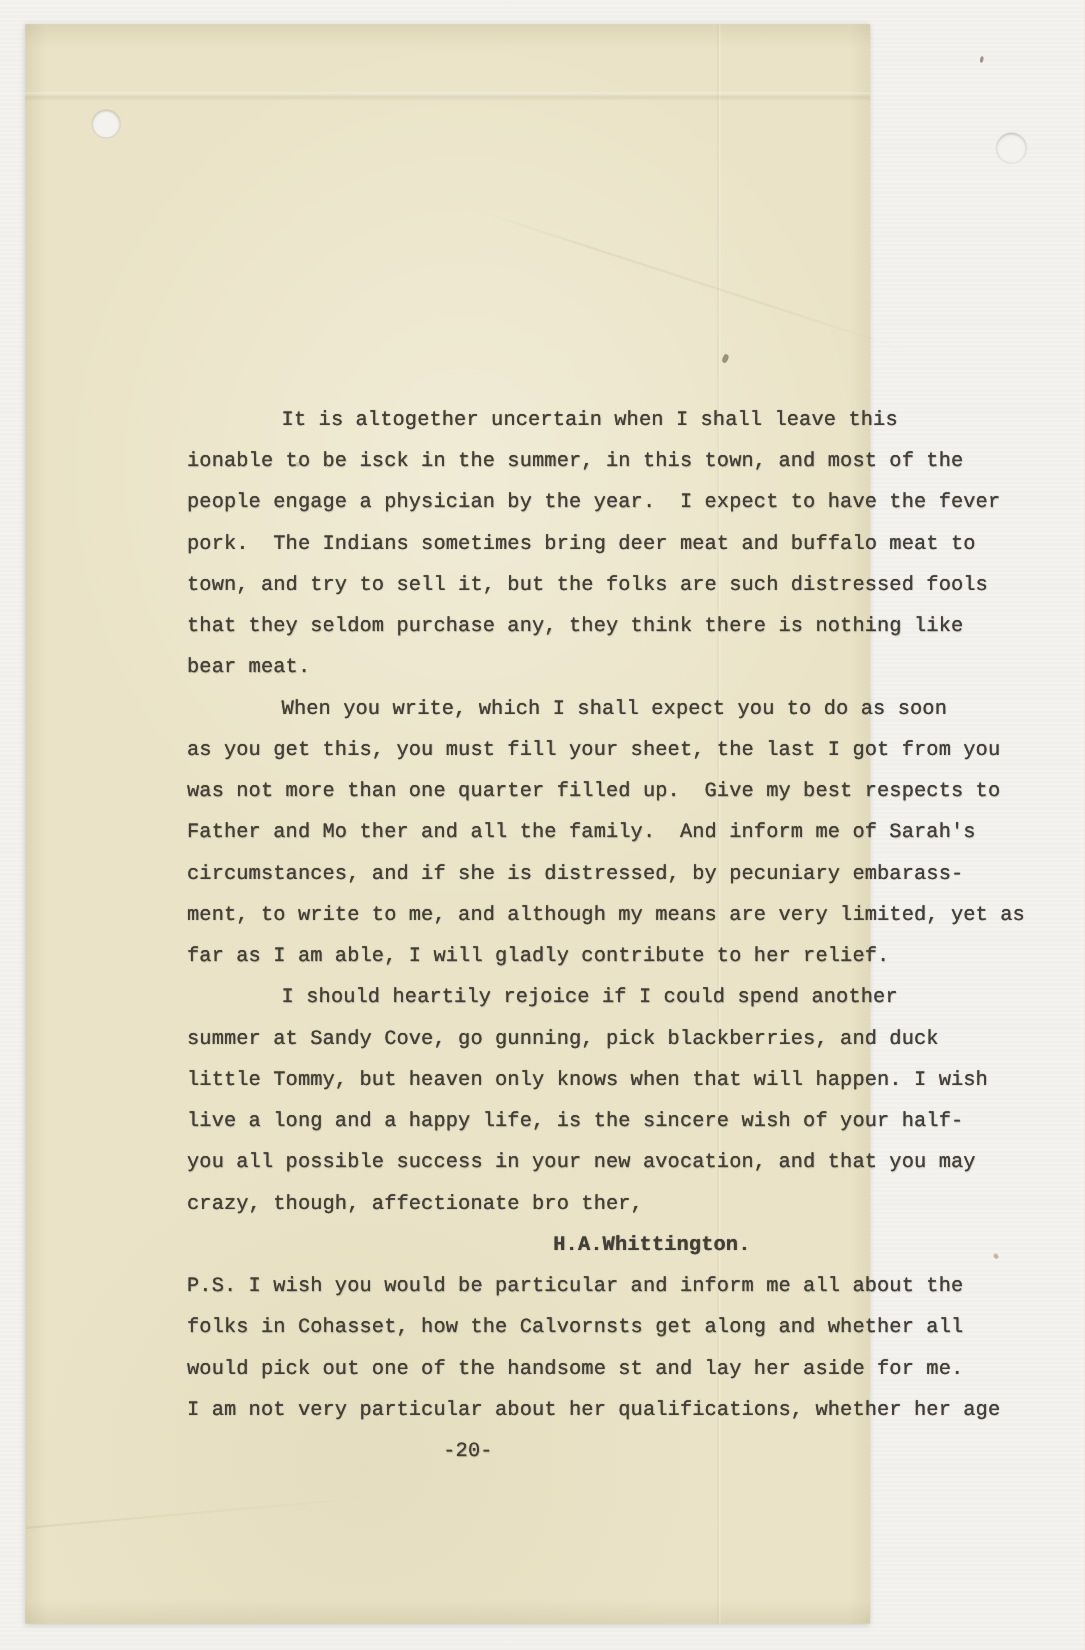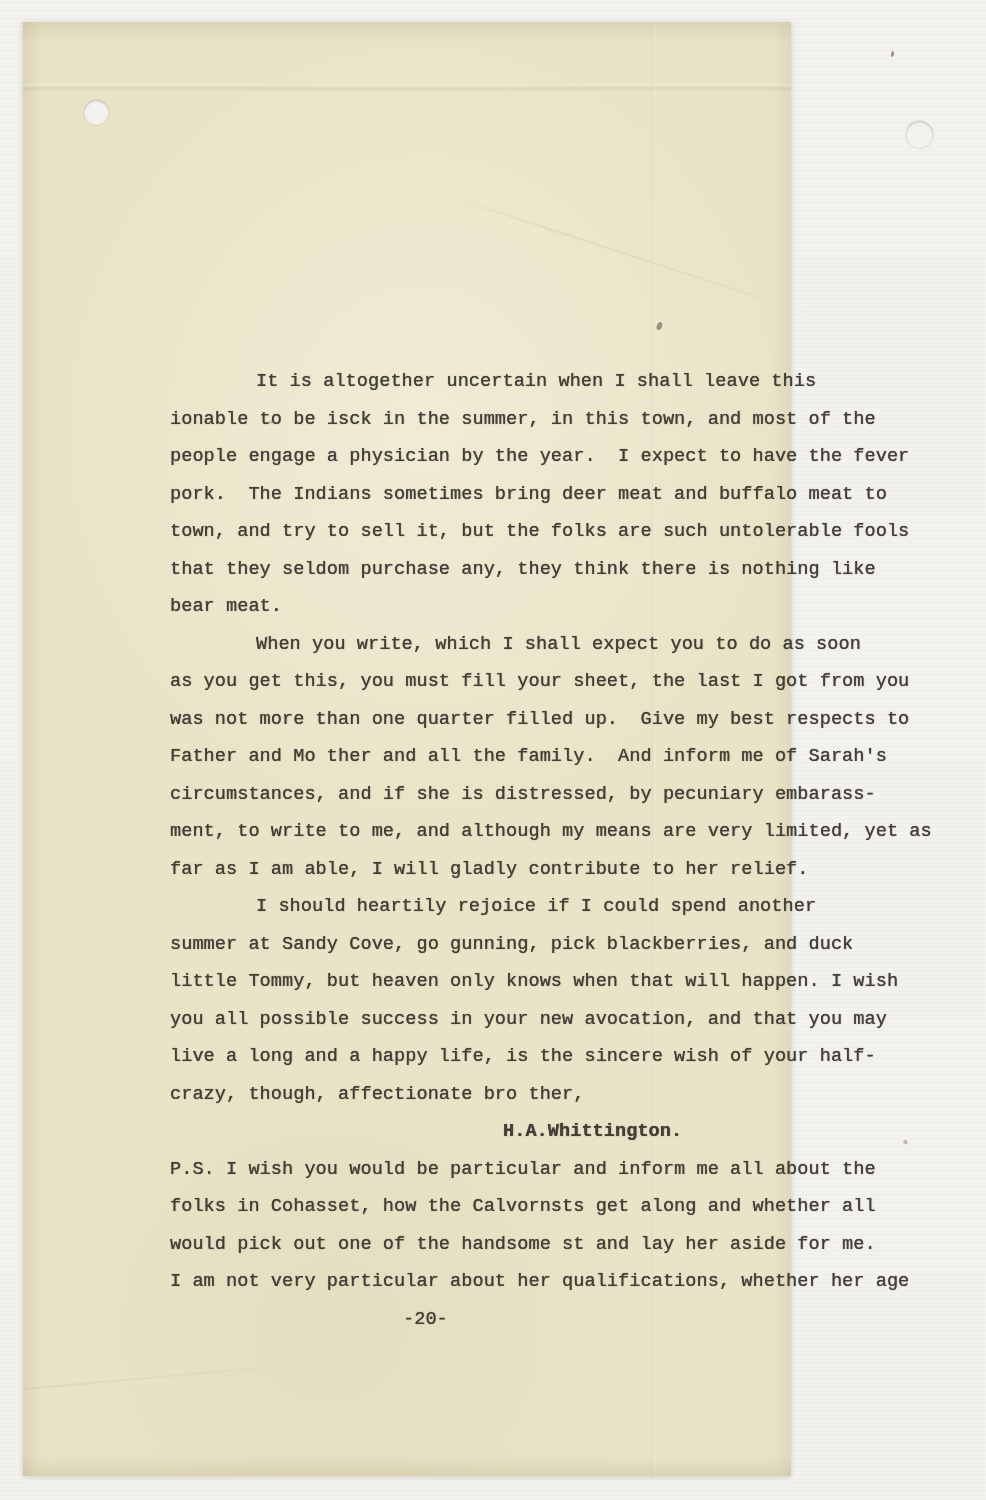--- a/index.html
+++ b/index.html
@@ -97,35 +97,35 @@
   <div class="speck speck-a"></div>
   <div class="speck speck-b"></div>
   <div class="speck speck-c"></div>
   <div class="speck speck-d"></div>
 
   <div class="text-block" id="lines-container">
       <div class="line indent">It is altogether uncertain when I shall leave this</div>
       <div class="line">ionable to be isck in the summer, in this town, and most of the</div>
       <div class="line">people engage a physician by the year.  I expect to have the fever</div>
       <div class="line">pork.  The Indians sometimes bring deer meat and buffalo meat to</div>
-      <div class="line">town, and try to sell it, but the folks are such untolerable fools</div>
+      <div class="line">town, and try to sell it, but the folks are such distressed fools</div>
       <div class="line">that they seldom purchase any, they think there is nothing like</div>
       <div class="line">bear meat.</div>
       <div class="line indent">When you write, which I shall expect you to do as soon</div>
       <div class="line">as you get this, you must fill your sheet, the last I got from you</div>
       <div class="line">was not more than one quarter filled up.  Give my best respects to</div>
       <div class="line">Father and Mo ther and all the family.  And inform me of Sarah's</div>
       <div class="line">circumstances, and if she is distressed, by pecuniary embarass-</div>
       <div class="line">ment, to write to me, and although my means are very limited, yet as</div>
       <div class="line">far as I am able, I will gladly contribute to her relief.</div>
       <div class="line indent">I should heartily rejoice if I could spend another</div>
       <div class="line">summer at Sandy Cove, go gunning, pick blackberries, and duck</div>
       <div class="line">little Tommy, but heaven only knows when that will happen. I wish</div>
+      <div class="line">live a long and a happy life, is the sincere wish of your half-</div>
       <div class="line">you all possible success in your new avocation, and that you may</div>
-      <div class="line">live a long and a happy life, is the sincere wish of your half-</div>
       <div class="line">crazy, though, affectionate bro ther,</div>
       <div class="line signature">H.A.Whittington.</div>
       <div class="line">P.S. I wish you would be particular and inform me all about the</div>
       <div class="line">folks in Cohasset, how the Calvornsts get along and whether all</div>
       <div class="line">would pick out one of the handsome st and lay her aside for me.</div>
       <div class="line">I am not very particular about her qualifications, whether her age</div>
       <div class="line pagenum">-20-</div>
     </div>
 </div>
 

